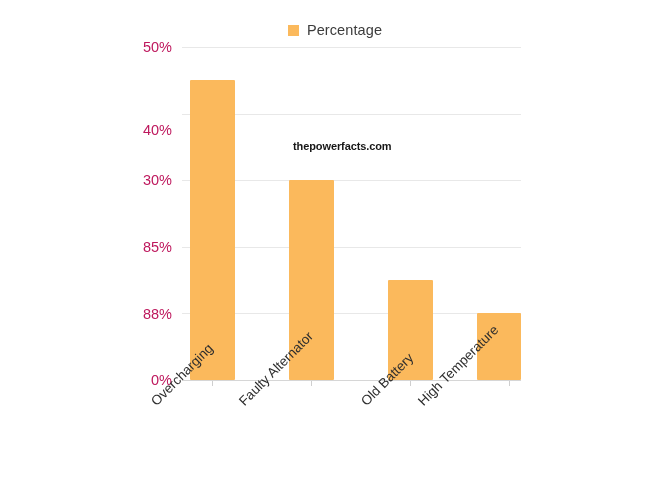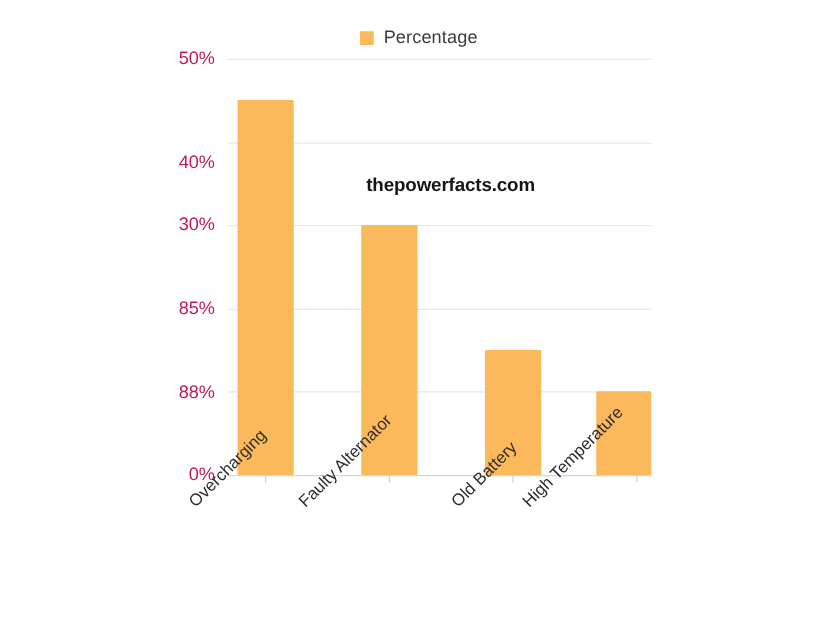--- a/index.html
+++ b/index.html
@@ -99,21 +99,21 @@
     font-family: "Liberation Sans", sans-serif;
     white-space: nowrap;
     transform: rotate(-45deg);
     transform-origin: left top;
   }
 
   #watermark {
     position: absolute;
     left: 293px;
     top: 140px;
-    font-size: 15px;
+    font-size: 11px;
     font-weight: bold;
     color: #161616;
     font-family: "Liberation Sans", sans-serif;
     letter-spacing: -0.1px;
   }
 </style>
 </head>
 <body>
 
 <div id="chart-root">

